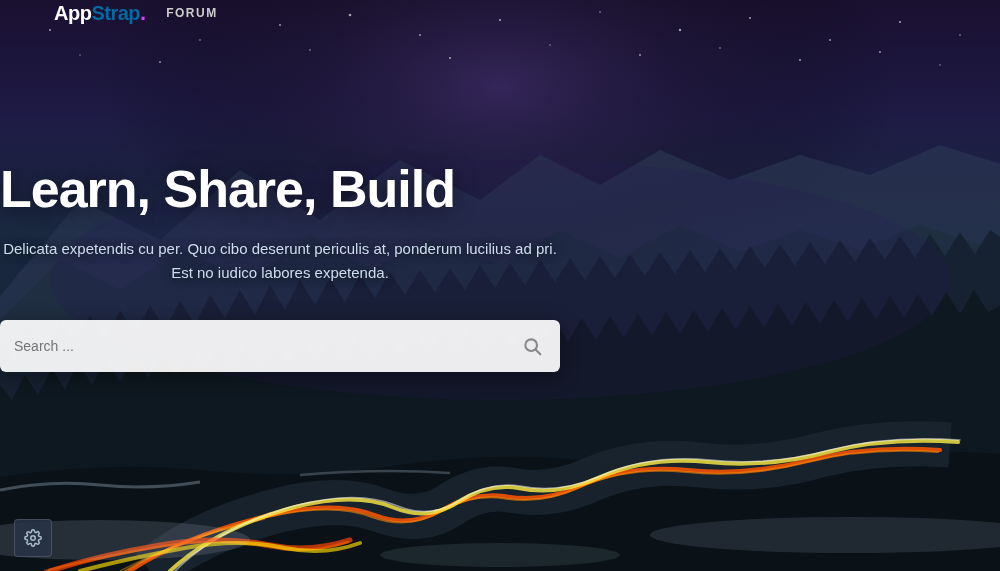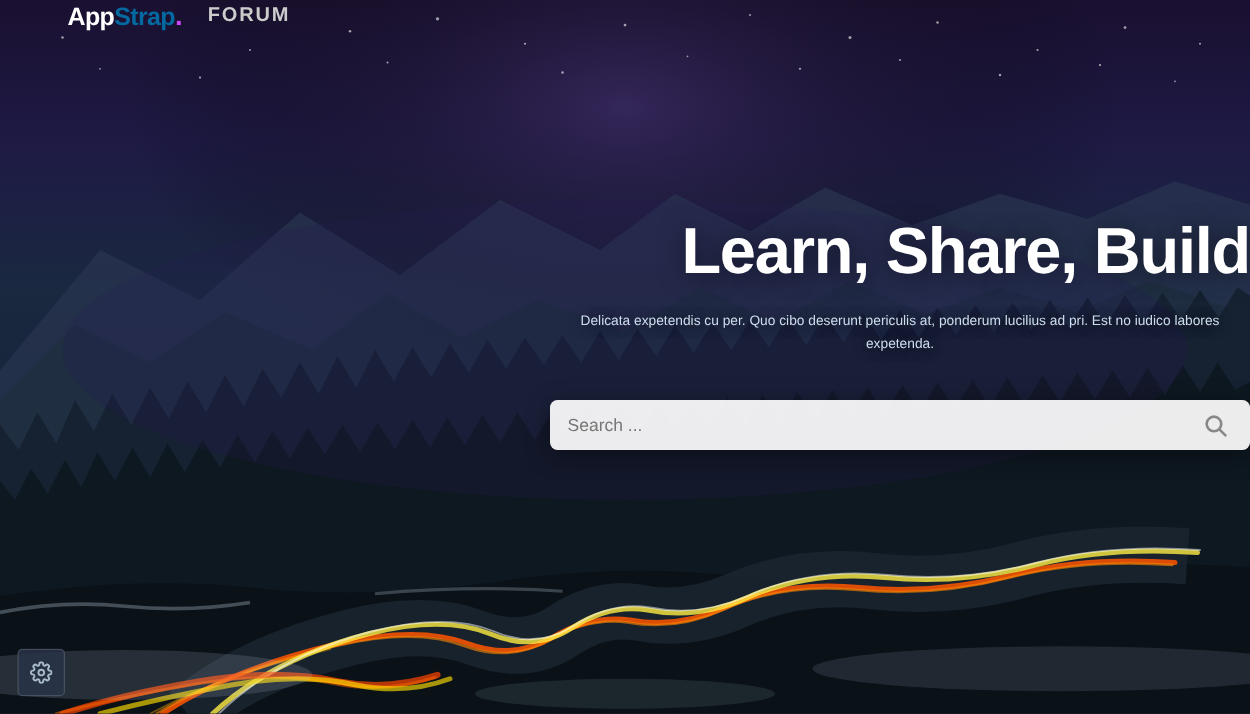--- a/index.html
+++ b/index.html
@@ -96,21 +96,21 @@
     }
 
     .logo-dot {
       color: #cc44ff;
       font-size: 22px;
       font-weight: 900;
     }
 
     .forum-link {
       color: #cccccc;
-      font-size: 16px;
+      font-size: 12px;
       font-weight: 600;
       letter-spacing: 1.5px;
       text-transform: uppercase;
       text-decoration: none;
     }
 
     .navbar-right {
       display: flex;
       align-items: center;
       gap: 12px;
@@ -156,53 +156,53 @@
 
     
     .hero-content {
       position: absolute;
       top: 0;
       left: 0;
       right: 0;
       bottom: 0;
       display: flex;
       flex-direction: column;
-      align-items: flex-end;
+      align-items: flex-start;
       justify-content: center;
       z-index: 50;
       padding-bottom: 40px;
     }
 
     .hero-title {
       color: #ffffff;
       font-size: 52px;
       font-weight: 800;
       text-align: center;
       margin-bottom: 18px;
       letter-spacing: -1px;
       text-shadow: 0 2px 20px rgba(0,0,0,0.5);
     }
 
     .hero-subtitle {
       color: #ccddee;
-      font-size: 11px;
+      font-size: 15px;
       text-align: center;
       max-width: 560px;
       line-height: 1.6;
       margin-bottom: 35px;
       text-shadow: 0 1px 10px rgba(0,0,0,0.7);
     }
 
     .search-bar {
       display: flex;
       align-items: center;
       background: rgba(255, 255, 255, 0.92);
       border-radius: 6px;
       width: 560px;
-      height: 40px;
+      height: 52px;
       padding: 0 14px;
       box-shadow: 0 4px 20px rgba(0,0,0,0.4);
     }
 
     .search-input {
       flex: 1;
       border: none;
       background: transparent;
       font-size: 14px;
       color: #555;

